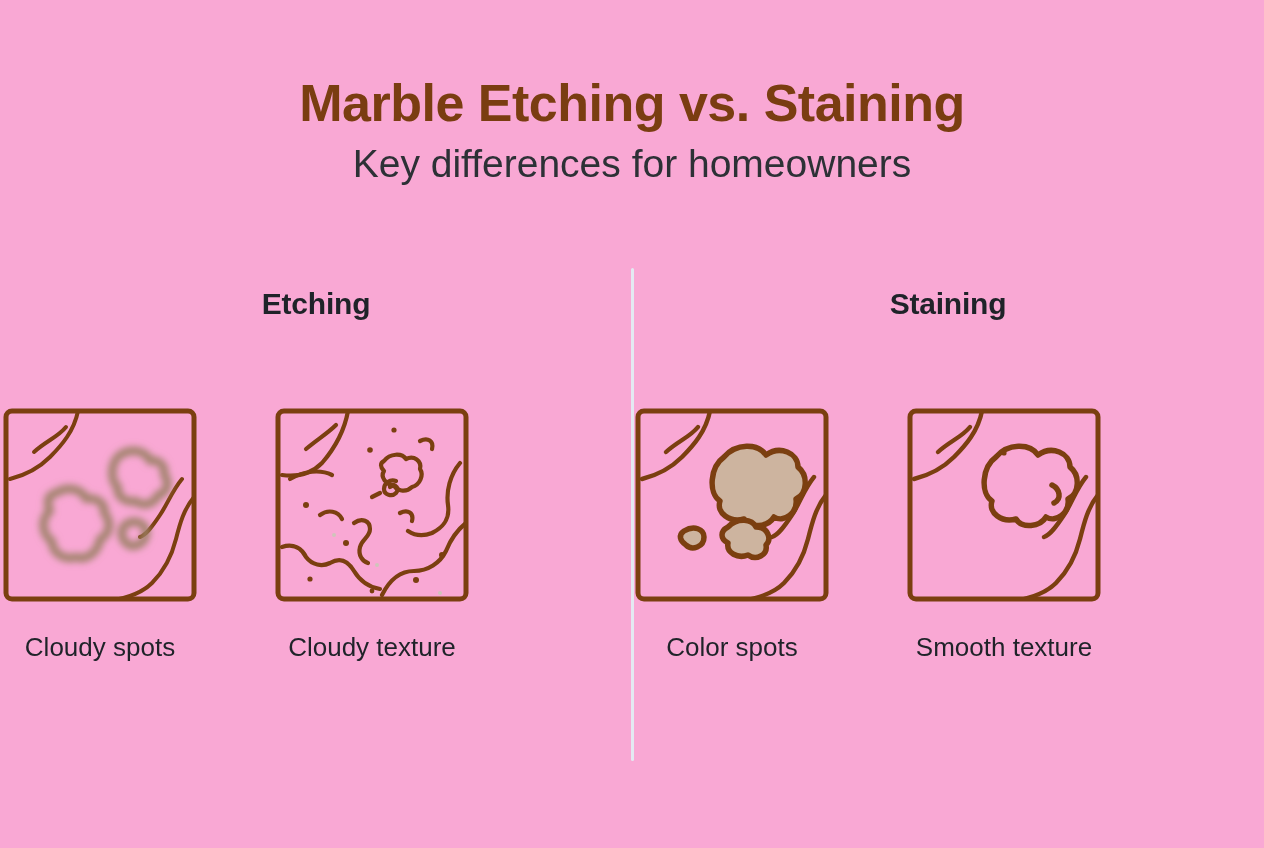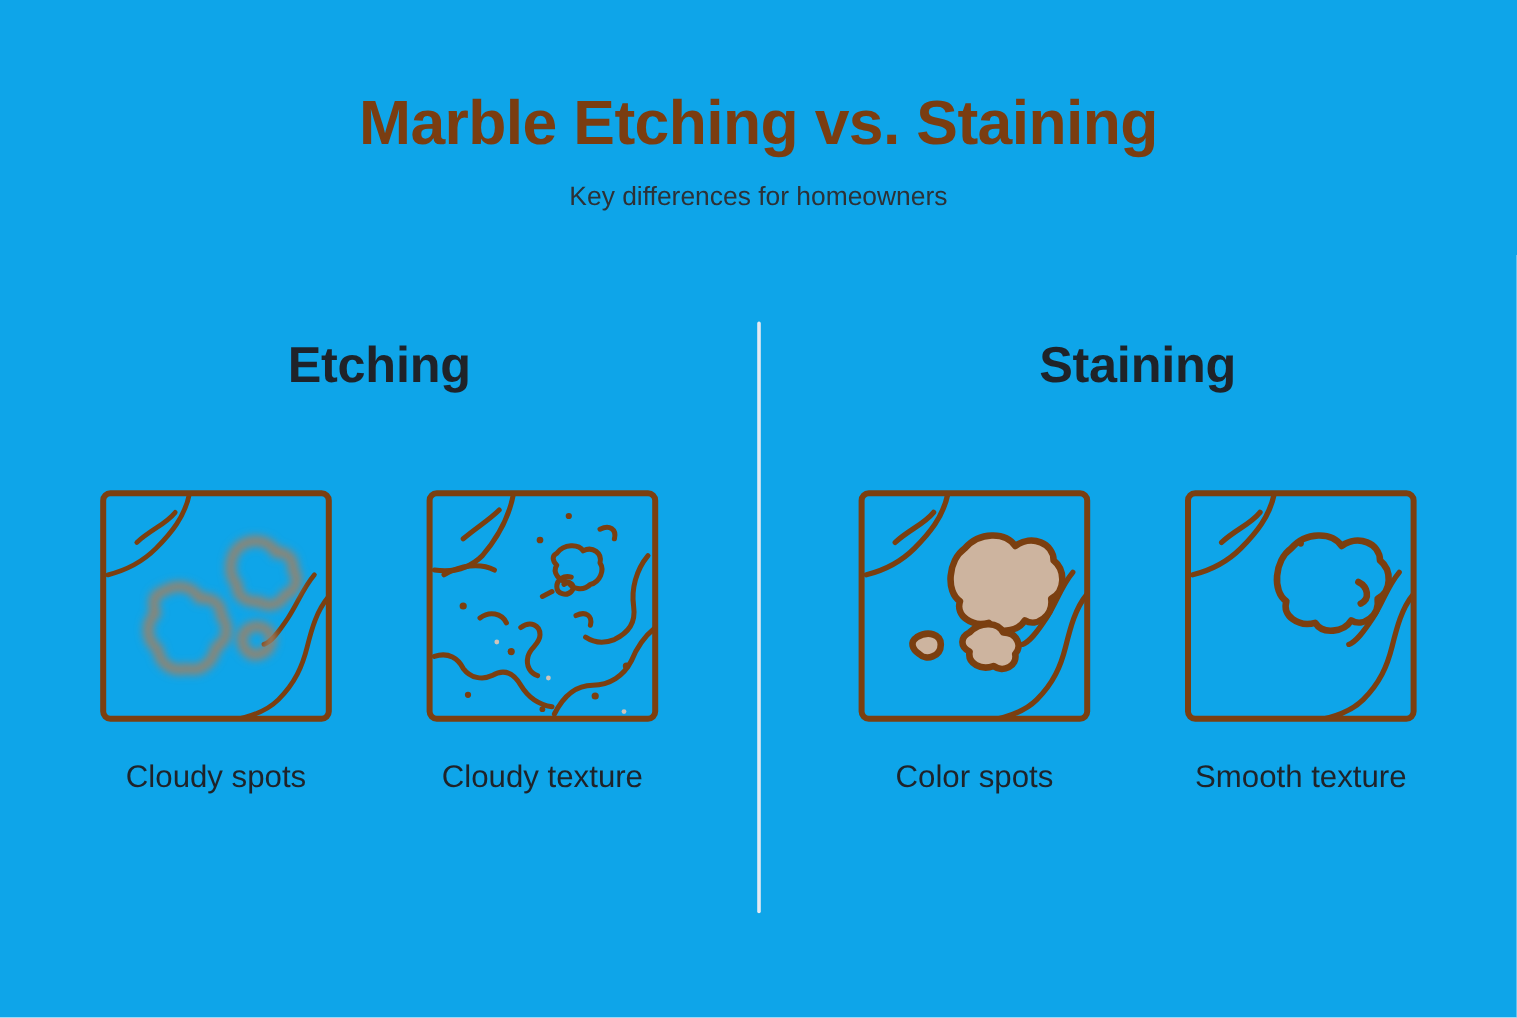--- a/index.html
+++ b/index.html
@@ -12,21 +12,21 @@
     height: 848px;
     overflow: hidden;
     font-family: "Liberation Sans", sans-serif;
     -webkit-font-smoothing: antialiased;
   }
 
   .infographic {
     position: relative;
     width: 1264px;
     height: 848px;
-    background: #0ea5e9;
+    background: #f9a8d4;
     box-sizing: border-box;
   }
 
   
   .header {
     position: absolute;
     top: 72px;
     left: 0;
     width: 1264px;
     text-align: center;
@@ -35,21 +35,21 @@
     margin: 0;
     font-size: 52px;
     line-height: 62px;
     font-weight: bold;
     letter-spacing: -0.5px;
     color: #7a3d11;
     font-family: "Liberation Sans", sans-serif;
   }
   .subtitle {
     margin: 10px 0 0 0;
-    font-size: 22px;
+    font-size: 39px;
     line-height: 40px;
     font-weight: normal;
     color: #2d3136;
     font-family: "Liberation Sans", sans-serif;
   }
 
   
   .columns {
     position: absolute;
     top: 268px;
@@ -62,35 +62,35 @@
   }
   .column {
     position: relative;
     width: 632px;
     height: 500px;
   }
   .col-heading {
     margin: 0;
     padding-top: 14px;
     text-align: center;
-    font-size: 42px;
+    font-size: 30px;
     line-height: 44px;
     font-weight: bold;
     color: #1f2329;
     letter-spacing: -0.2px;
     font-family: "Liberation Sans", sans-serif;
   }
   .cards {
     position: absolute;
     top: 137px;
     left: 0;
     width: 632px;
     display: flex;
     flex-direction: row;
-    justify-content: center;
+    justify-content: flex-start;
     gap: 72px;
   }
   .card {
     width: 200px;
     display: flex;
     flex-direction: column;
     align-items: center;
   }
   .icon-box {
     width: 200px;

